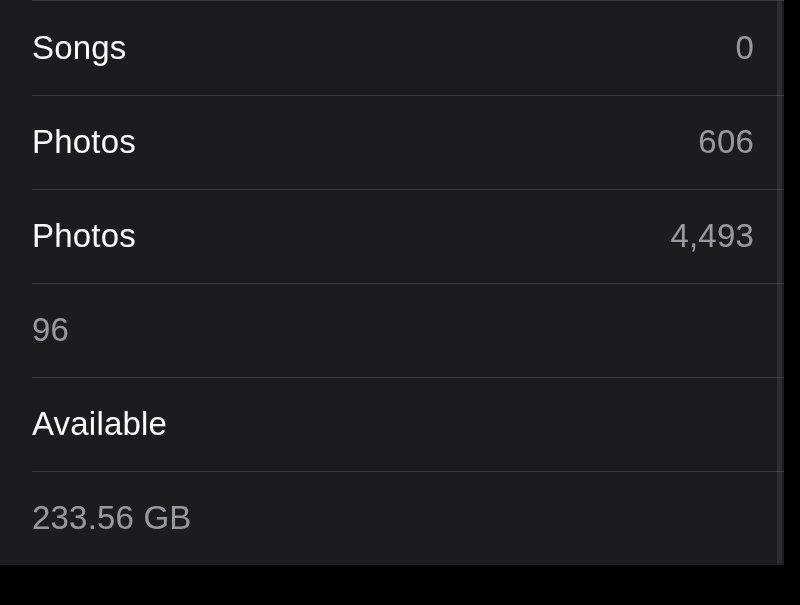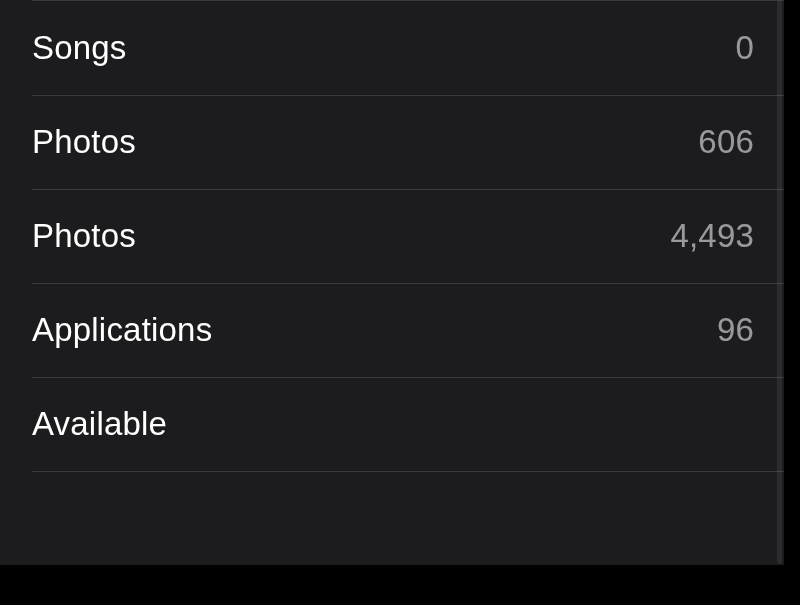--- a/index.html
+++ b/index.html
@@ -81,23 +81,23 @@
     </div>
     <div class="row">
       <span class="label">Photos</span>
       <span class="value">606</span>
     </div>
     <div class="row">
       <span class="label">Photos</span>
       <span class="value">4,493</span>
     </div>
     <div class="row">
-      <span class="label">Applications</span>
       <span class="value">96</span>
     </div>
     <div class="row">
       <span class="label">Available</span>
     </div>
     <div class="row">
+      <span class="value">233.56 GB</span>
     </div>
   </div>
   <div class="scrollbar"></div>
 </div>
 
 </body></html>

